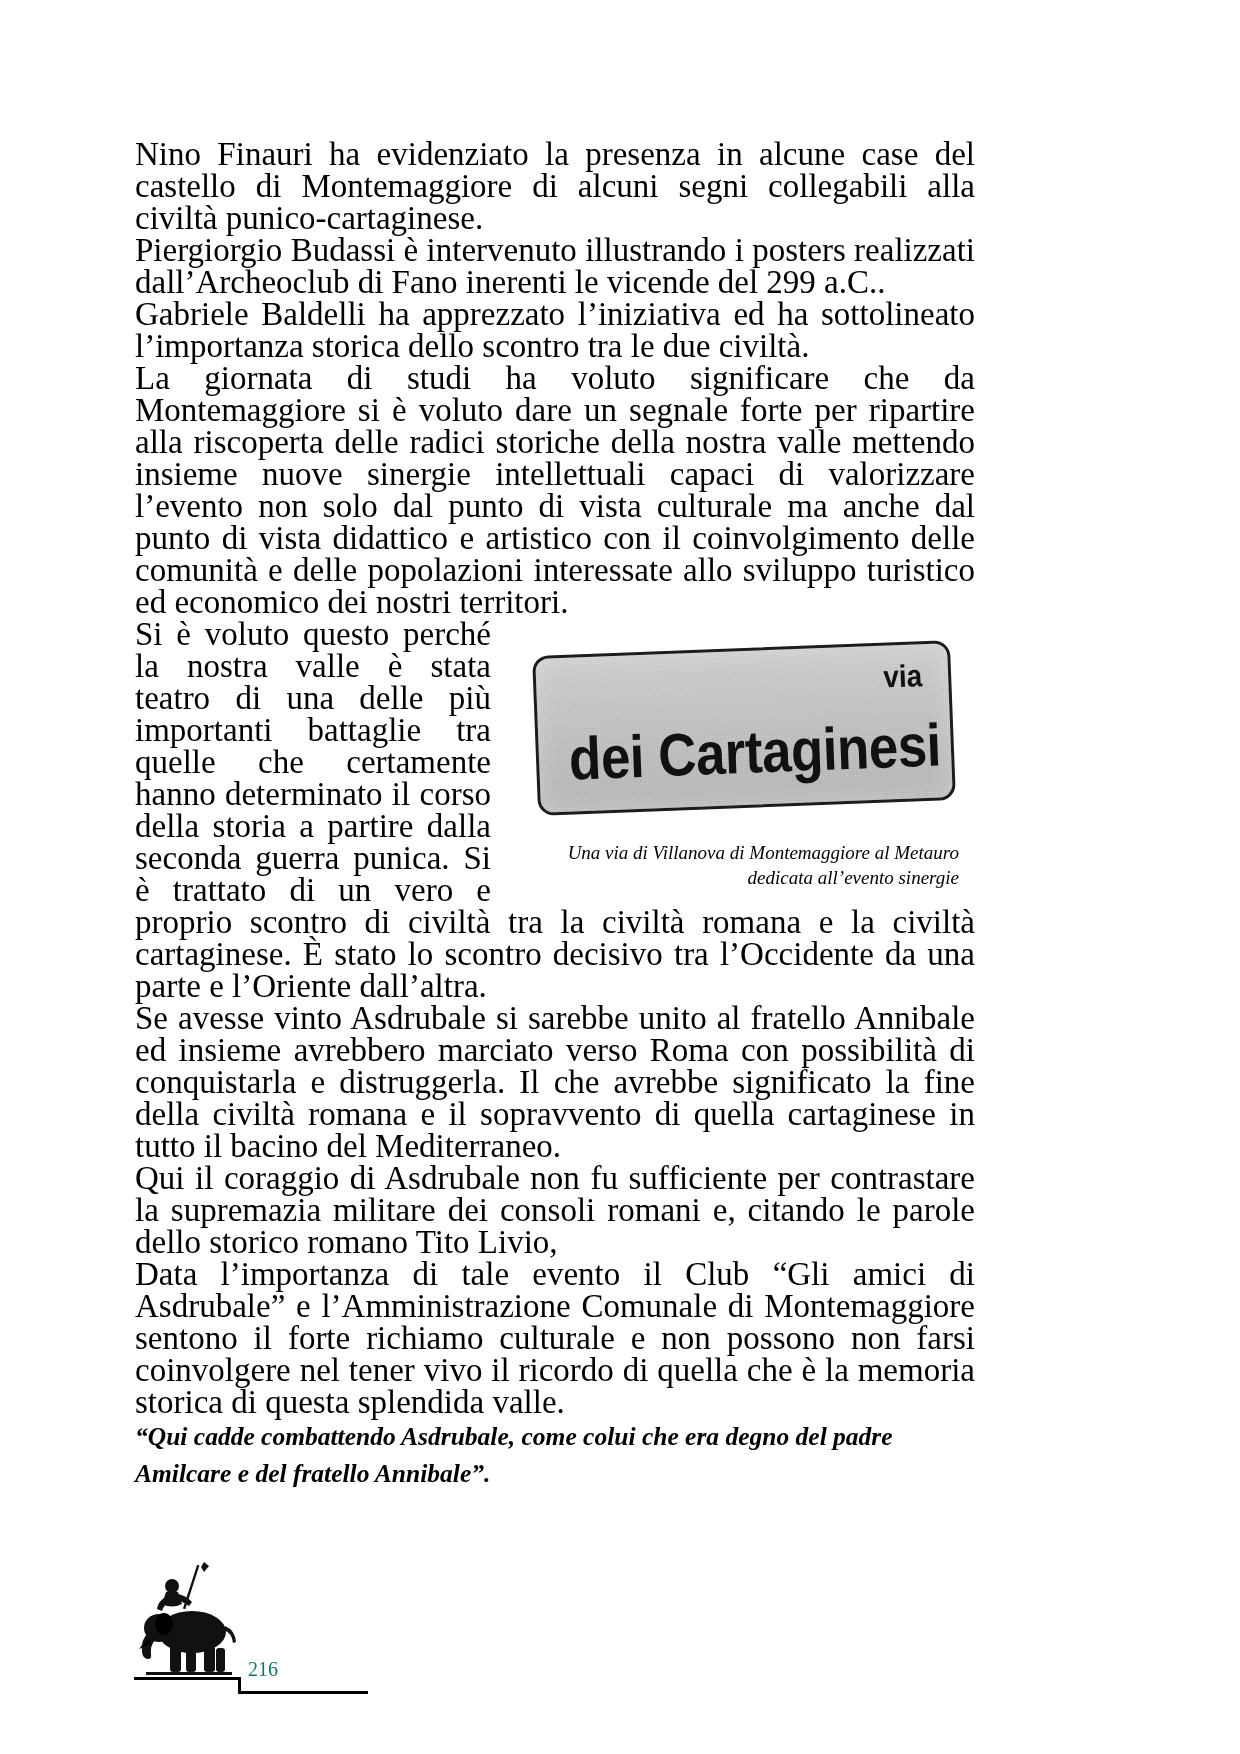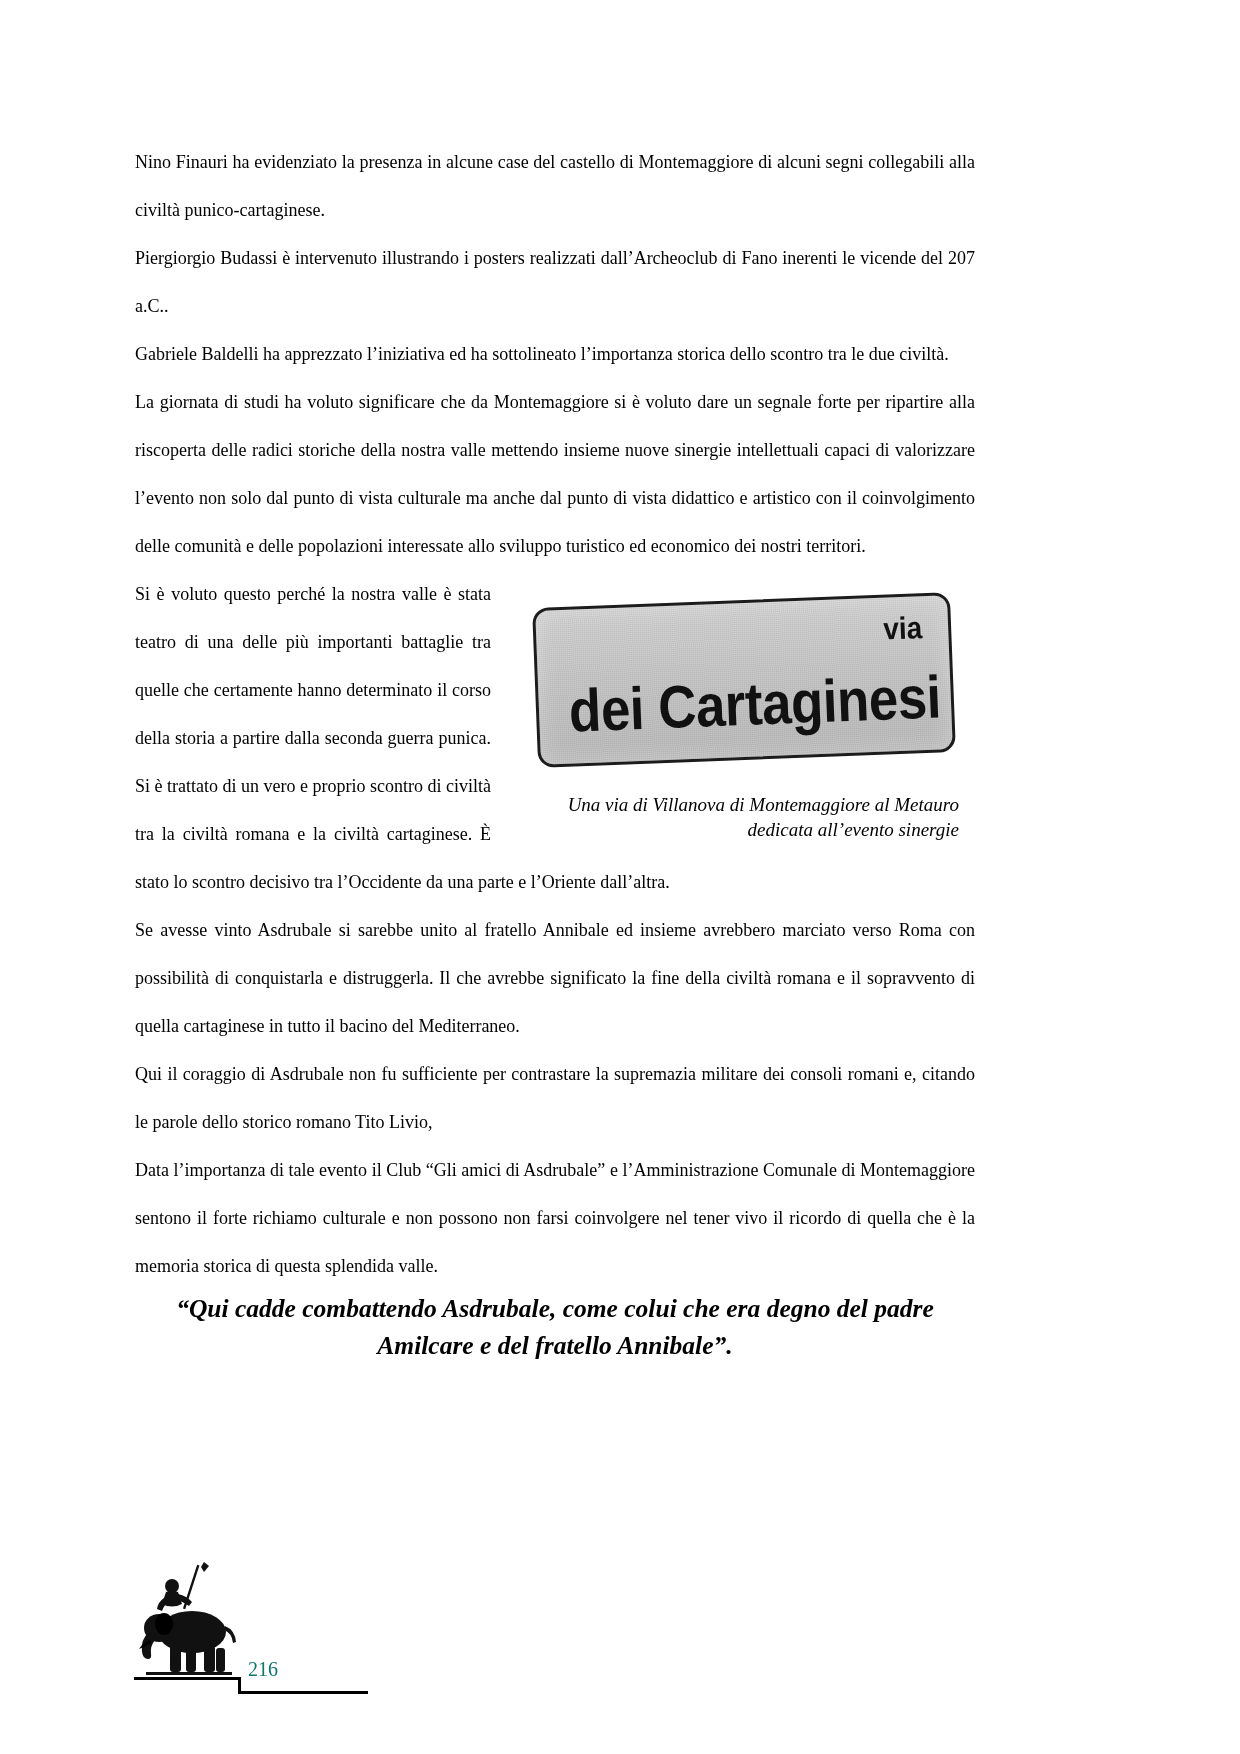--- a/index.html
+++ b/index.html
@@ -20,22 +20,22 @@
   
   .content {
     position: absolute;
     left: 135px;
     top: 138px;
     width: 840px;
   }
 
   p.para {
     margin: 0;
-    font-size: 18px;
-    line-height: 48px;
+    font-size: 33px;
+    line-height: 32px;
     text-align: justify;
     text-justify: inter-word;
     -webkit-hyphens: none;
     hyphens: none;
   }
 
   
   .wrap-region {
     position: relative;
     width: 840px;
@@ -114,21 +114,21 @@
   }
   .caption span { display: block; }
 
   
   p.quote {
     margin: 0;
     font-size: 25.5px;
     line-height: 37px;
     font-style: italic;
     font-weight: 700;
-    text-align: center;
+    text-align: left;
   }
 
   
   .footer {
     position: absolute;
     left: 130px;
     top: 1560px;
     width: 300px;
     height: 140px;
   }
@@ -172,21 +172,21 @@
   }
 </style>
 </head>
 <body>
 
 <div class="page">
 
   <div class="content">
 
     <p class="para">Nino Finauri ha evidenziato la presenza in alcune case del castello di Montemaggiore di alcuni segni collegabili alla civiltà punico-cartaginese.</p>
-    <p class="para">Piergiorgio Budassi è intervenuto illustrando i posters realizzati dall’Archeoclub di Fano inerenti le vicende del 207 a.C..</p>
+    <p class="para">Piergiorgio Budassi è intervenuto illustrando i posters realizzati dall’Archeoclub di Fano inerenti le vicende del 299 a.C..</p>
     <p class="para">Gabriele Baldelli ha apprezzato l’iniziativa ed ha sottolineato l’importanza storica dello scontro tra le due civiltà.</p>
     <p class="para">La giornata di studi ha voluto significare che da Montemaggiore si è voluto dare un segnale forte per ripartire alla riscoperta delle radici storiche della nostra valle mettendo insieme nuove sinergie intellettuali capaci di valorizzare l’evento non solo dal punto di vista culturale ma anche dal punto di vista didattico e artistico con il coinvolgimento delle comunità e delle popolazioni interessate allo sviluppo turistico ed economico dei nostri territori.</p>
 
     <div class="wrap-region">
 
       <div class="photo-float">
         <div class="sign-photo">
           <div class="sign-plate">
             <div class="sign-noise"></div>
             <div class="sign-text-via">via</div>

